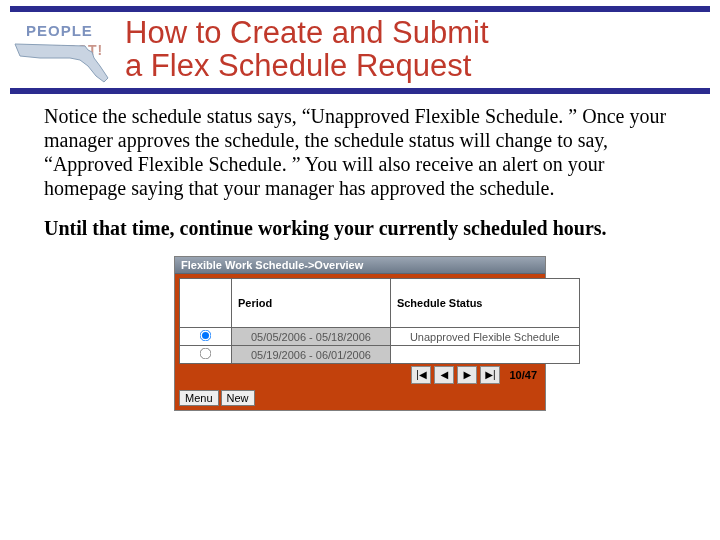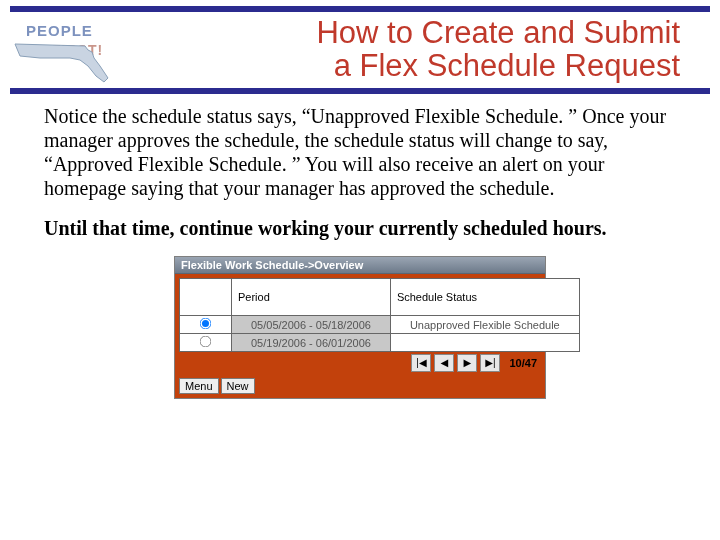--- a/index.html
+++ b/index.html
@@ -52,21 +52,21 @@
   }
   .logo .flmap {
     position: absolute;
     left: 0;
     top: 20px;
     width: 115px;
     height: 48px;
   }
   .title-block {
     flex: 1 1 auto;
-    text-align: right;
+    text-align: left;
     padding-right: 30px;
   }
   .title-line {
     font-family: "Gill Sans", "Gill Sans MT", "Trebuchet MS", "Segoe UI", sans-serif;
     font-size: 31px;
     color: #c0392b;
     line-height: 1.05;
     font-weight: 500;
   }
   .hr-under-title {
@@ -106,23 +106,23 @@
   }
   .widget-inner {
     padding: 4px;
   }
   table.ov {
     border-collapse: collapse;
     background: #e8e8e8;
   }
   table.ov th {
     background: #ffffff;
-    font-weight: normal;
-    font-size: 11px;
-    padding: 12px 6px;
+    font-weight: bold;
+    font-size: 11px;
+    padding: 18px 6px;
     border: 1px solid #666;
     text-align: left;
   }
   table.ov td {
     border: 1px solid #666;
     padding: 1px 19px;
     font-size: 11px;
     vertical-align: middle;
   }
   table.ov td.radio {

